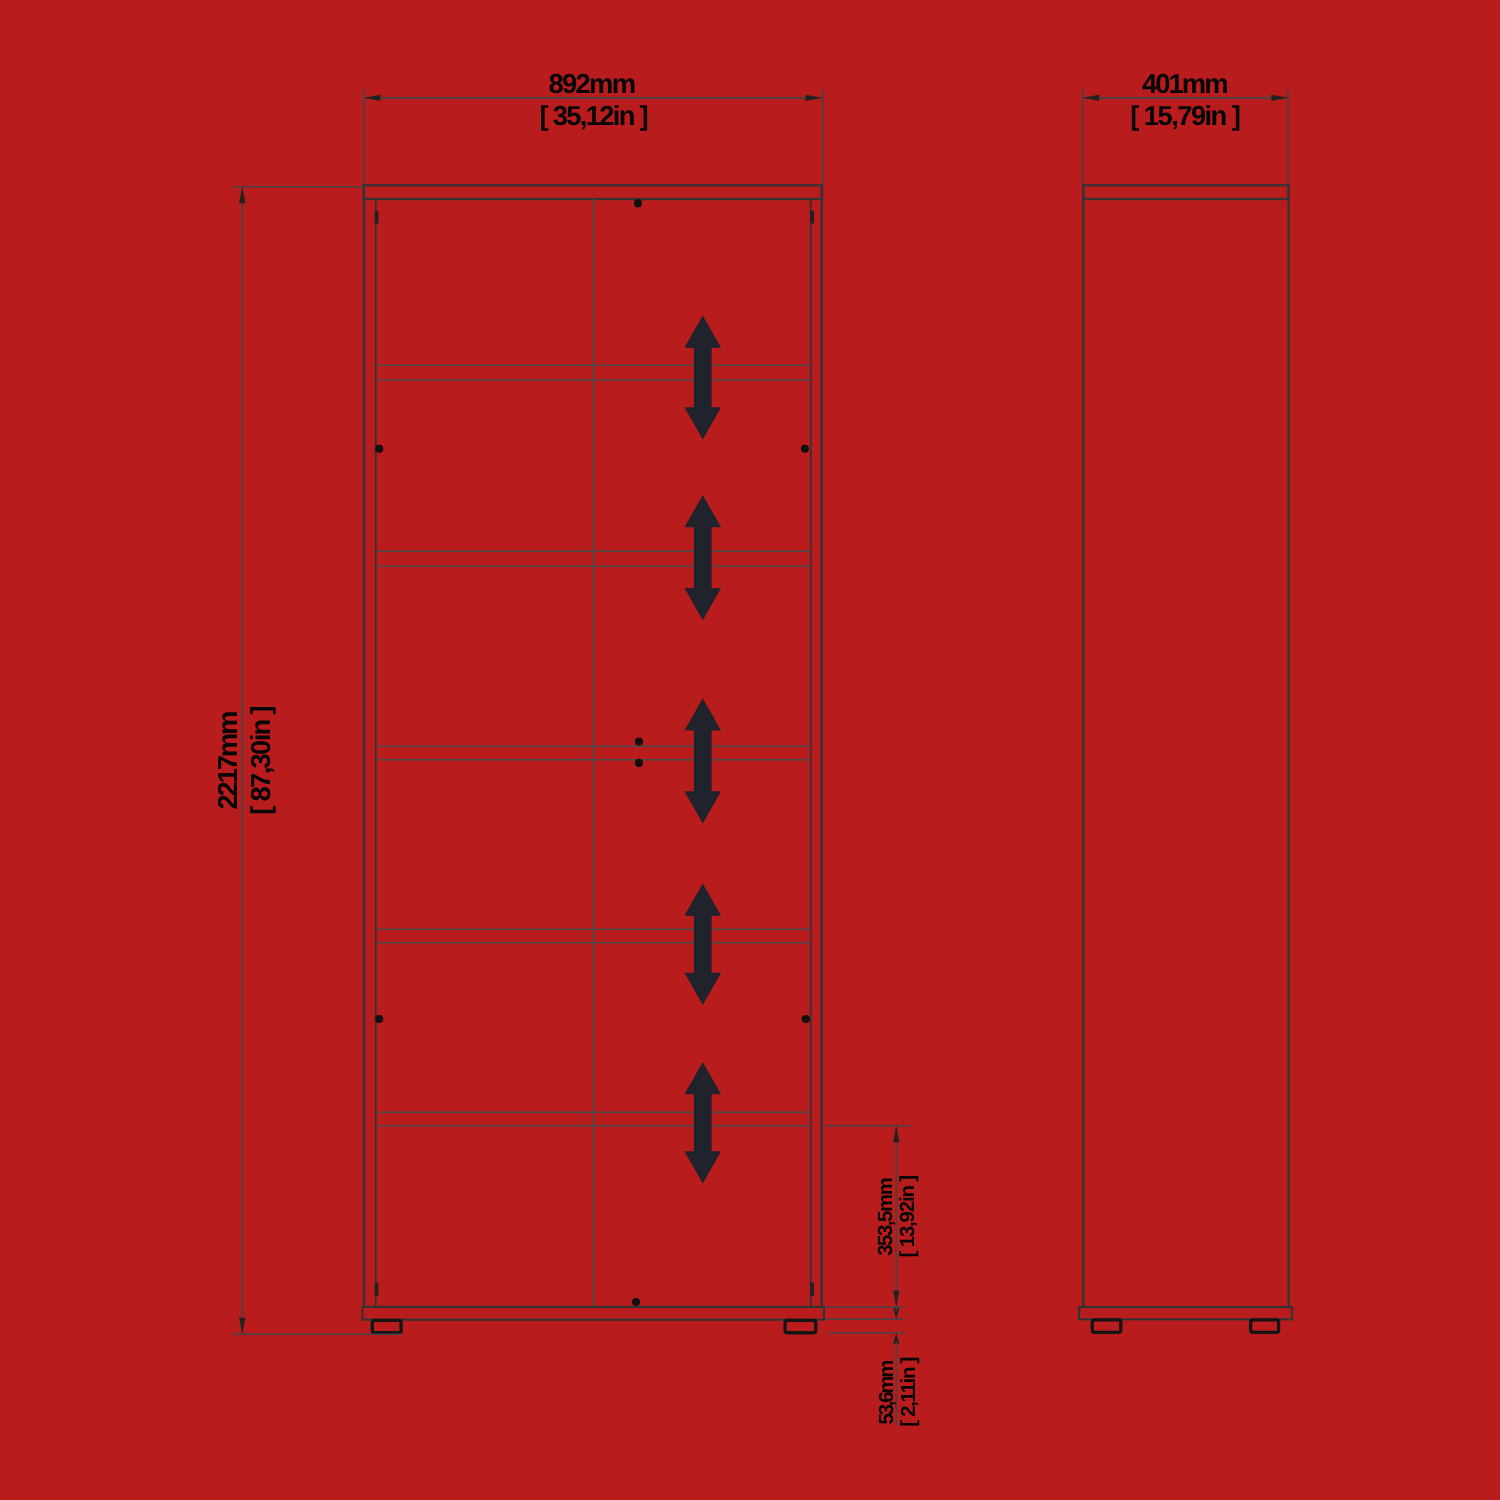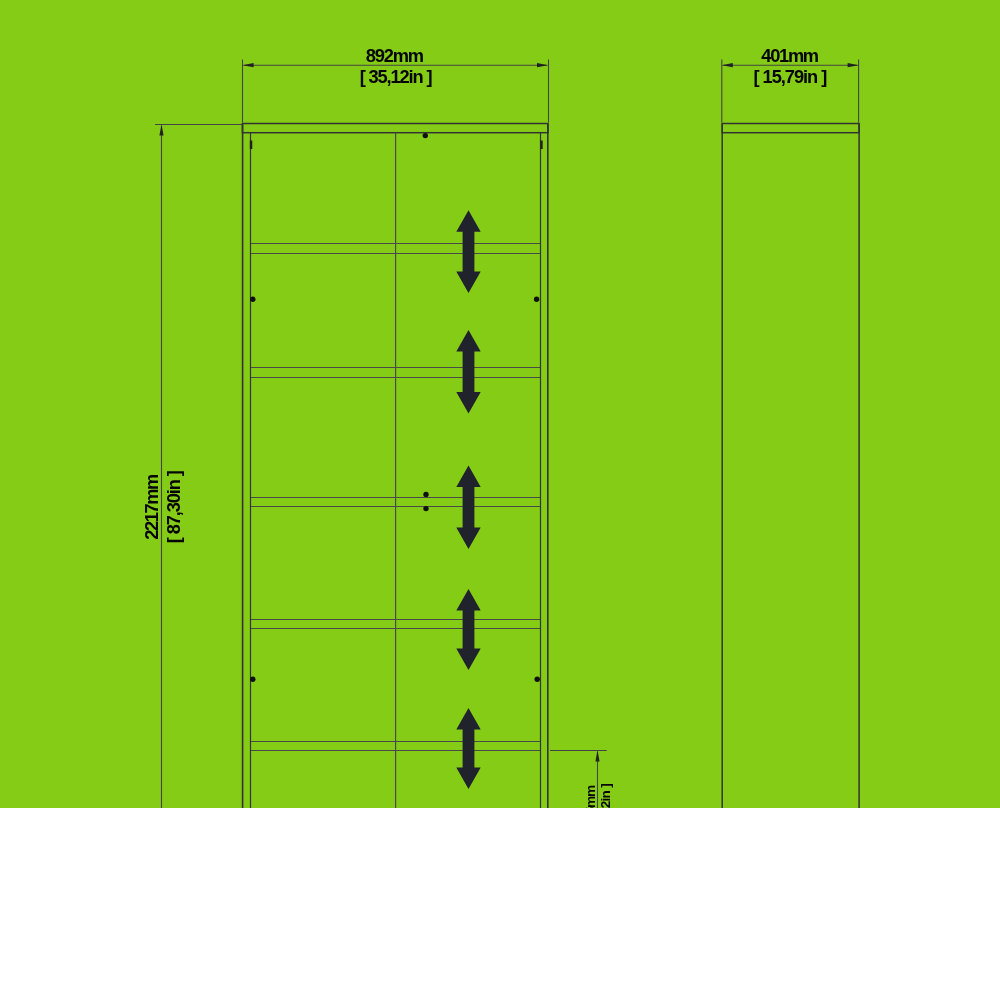--- a/index.html
+++ b/index.html
@@ -1,16 +1,16 @@
 <!DOCTYPE html>
 <html><head>
 <meta charset="utf-8">
 <style>
   html,body{margin:0;padding:0;background:#fff;}
-  #page{position:relative;width:1000px;height:808px;background:#84cc16;overflow:hidden;}
+  #page{position:relative;width:1000px;height:1000px;background:#b91c1c;overflow:hidden;}
   svg{position:absolute;left:0;top:0;}
   text{font-family:"Liberation Sans",sans-serif;font-weight:bold;fill:#050505;}
 </style>
 </head>
 <body>
 <div id="page">
 <svg width="1000" height="1000" viewBox="0 0 1000 1000">
 <defs>
 </defs>
 

